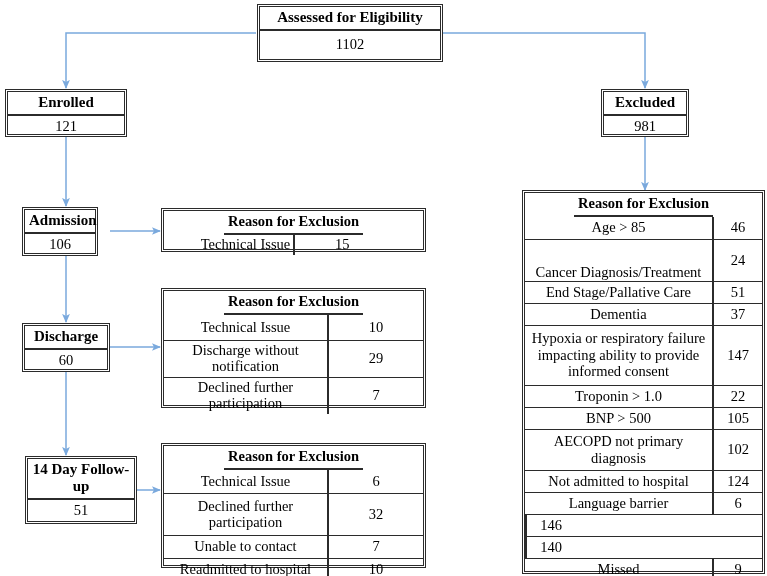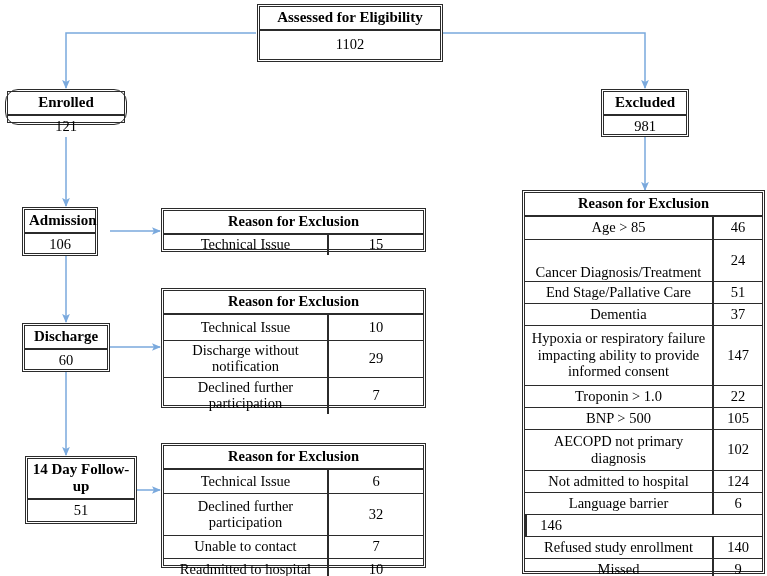--- a/index.html
+++ b/index.html
@@ -62,20 +62,21 @@
     background: #ffffff;
     padding: 1px;
   }
   .rtable-inner {
     border: 1px solid #2b2b2b;
     box-sizing: border-box;
     width: 100%;
     height: 100%;
     display: flex;
     flex-direction: column;
+    align-items: center;
   }
   .rtable-head {
     font-weight: bold;
     text-align: center;
     font-size: 14.5px;
     padding: 2px 4px 3px 4px;
     border-bottom: 2px solid #2b2b2b;
     flex: 0 0 auto;
   }
   .rtable-body {
@@ -168,21 +169,21 @@
     </g>
   </svg>
 
   <div class="node" style="left:257px; top:4px; width:186px; height:58px;">
     <div class="node-inner">
       <div class="node-title">Assessed for Eligibility</div>
       <div class="node-count">1102</div>
     </div>
   </div>
 
-  <div class="node" style="left:5px; top:89px; width:122px; height:36px;border-radius:13px;">
+  <div class="node" style="left:5px; top:89px; width:122px; height:48px;">
     <div class="node-inner">
       <div class="node-title">Enrolled</div>
       <div class="node-count">121</div>
     </div>
   </div>
 
   <div class="node" style="left:601px; top:89px; width:88px; height:48px;">
     <div class="node-inner">
       <div class="node-title">Excluded</div>
       <div class="node-count">981</div>
@@ -319,21 +320,20 @@
         <div class="rrow" style="flex:0 0 21px;">
           <div class="rcell-label">Language barrier</div>
           <div class="rcell-value">6</div>
         </div>
 
         <div class="rrow" style="flex:0 0 21px;">
           <div class="rcell-value">146</div>
         </div>
 
         <div class="rrow" style="flex:0 0 21px;">
-          <div class="rcell-label">Refused study enrollment</div>
           <div class="rcell-value">140</div>
         </div>
 
         <div class="rrow" style="flex:0 0 21px;">
           <div class="rcell-label">Missed</div>
           <div class="rcell-value">9</div>
         </div>
 
       </div>
     </div>

